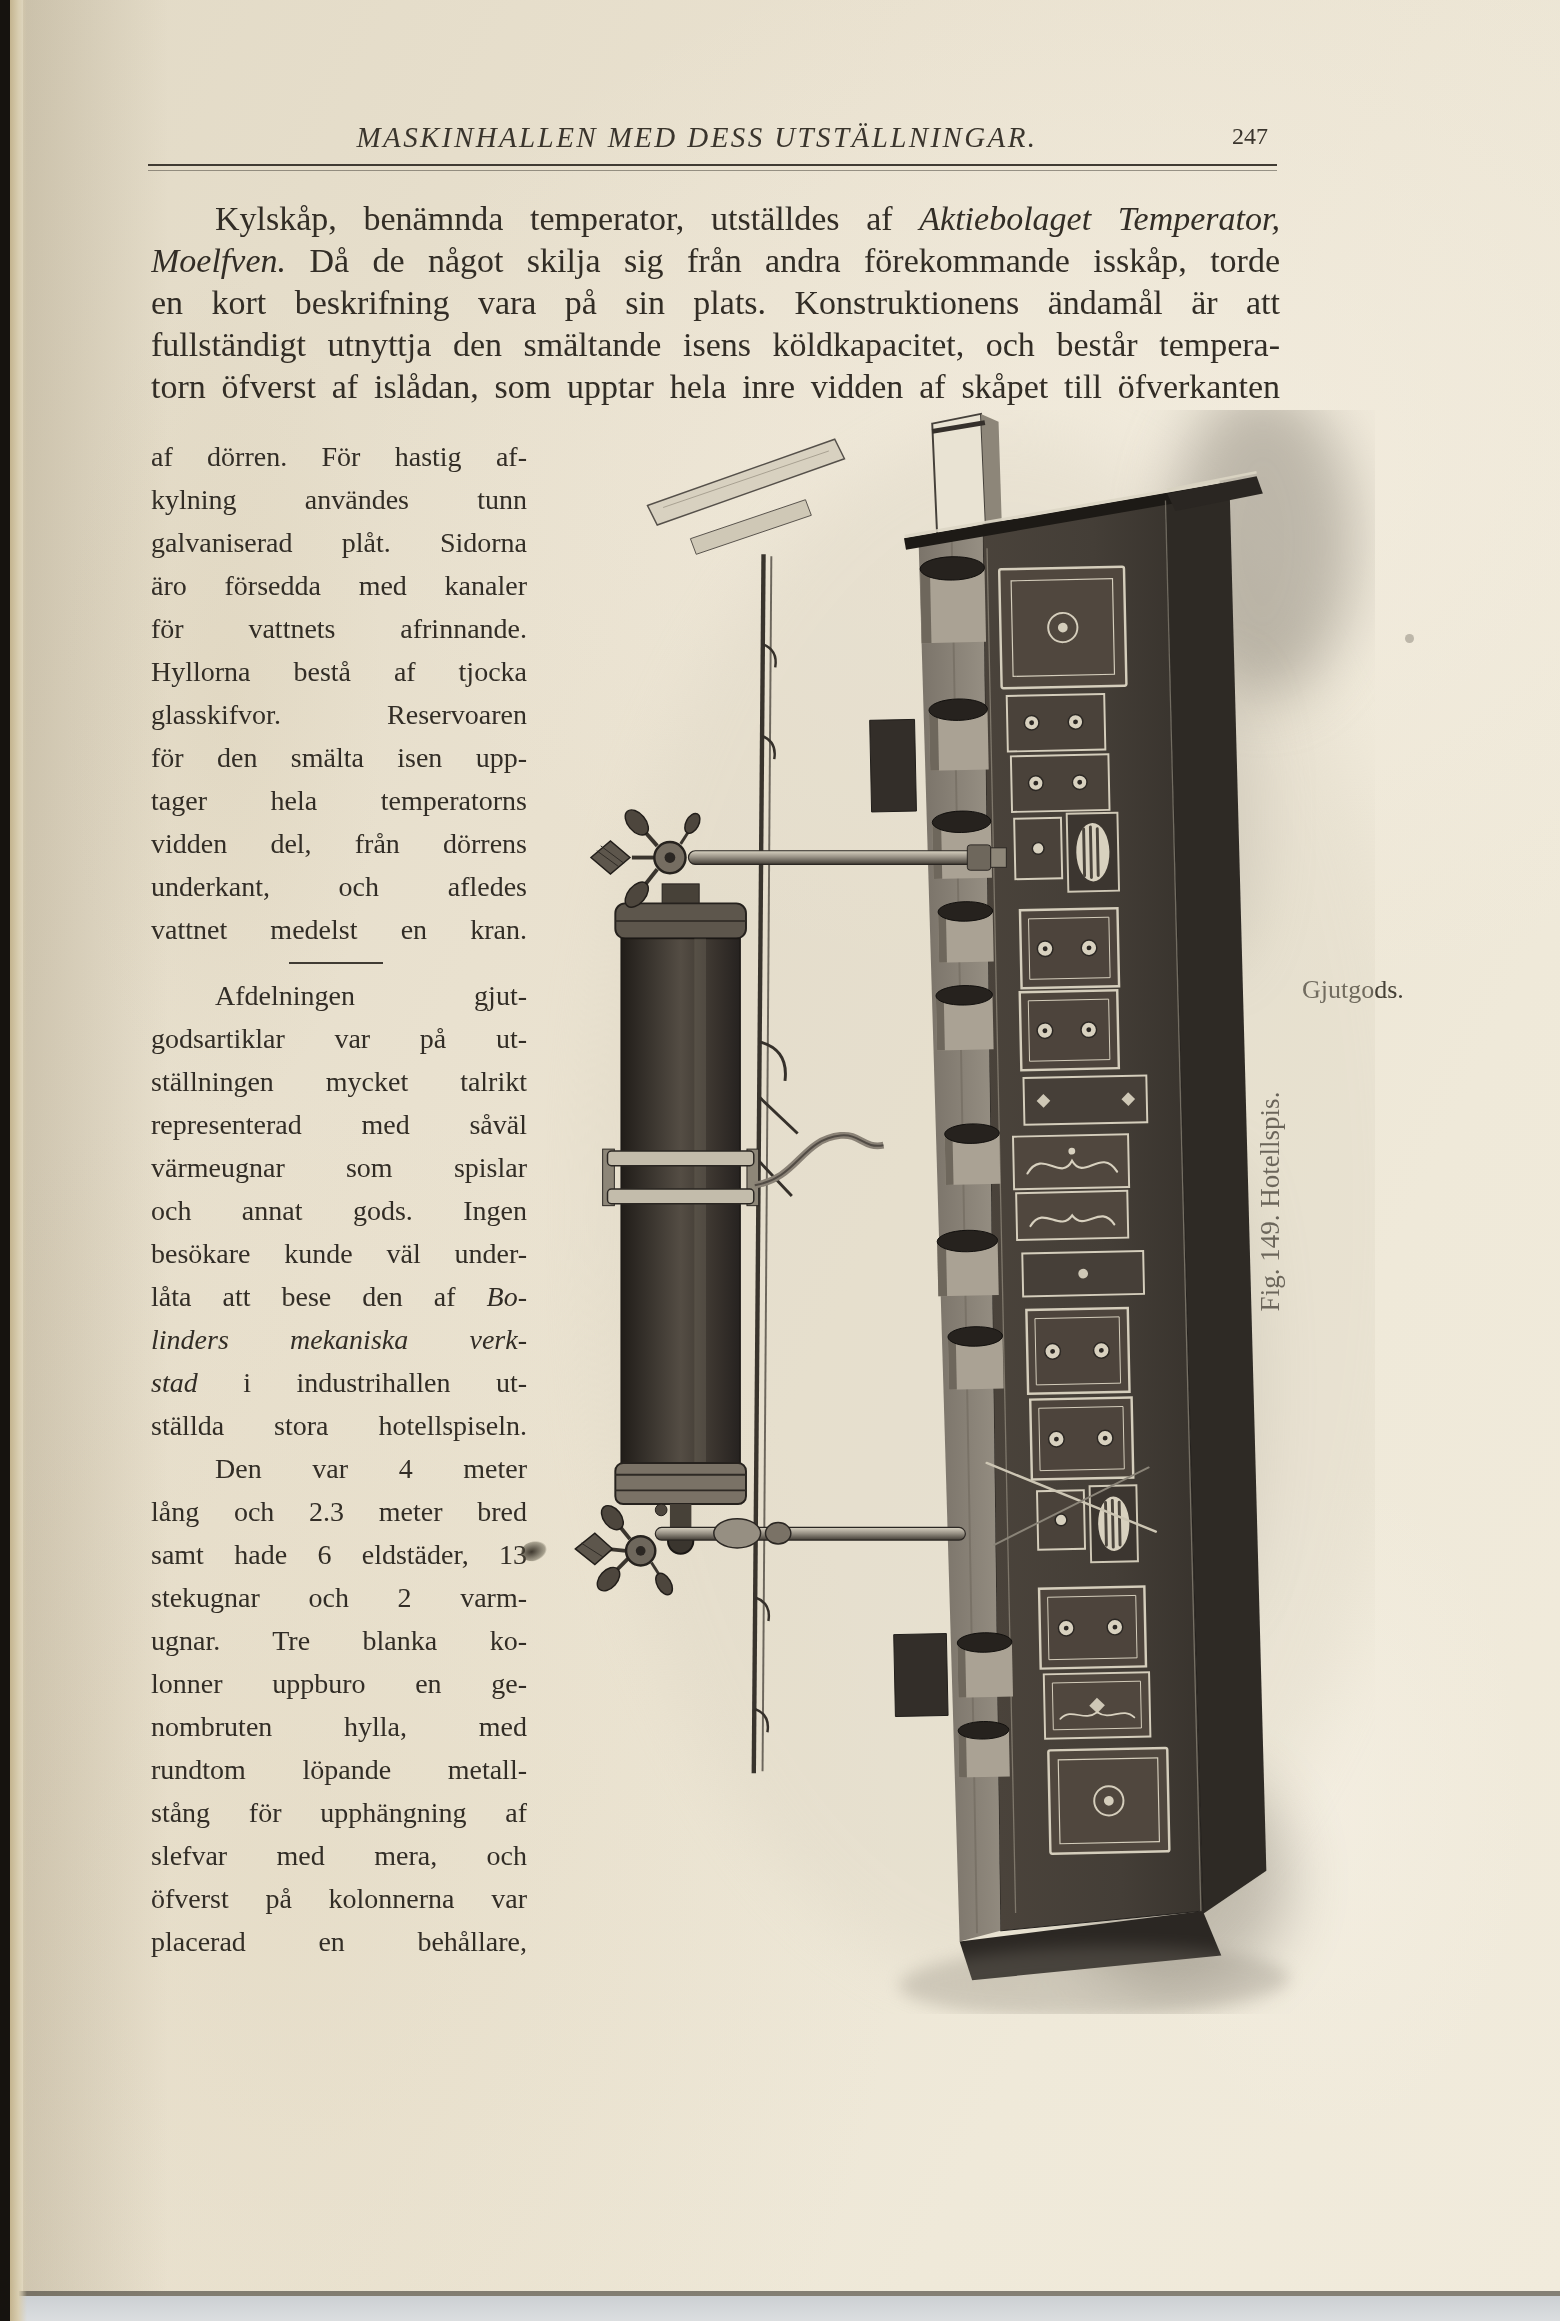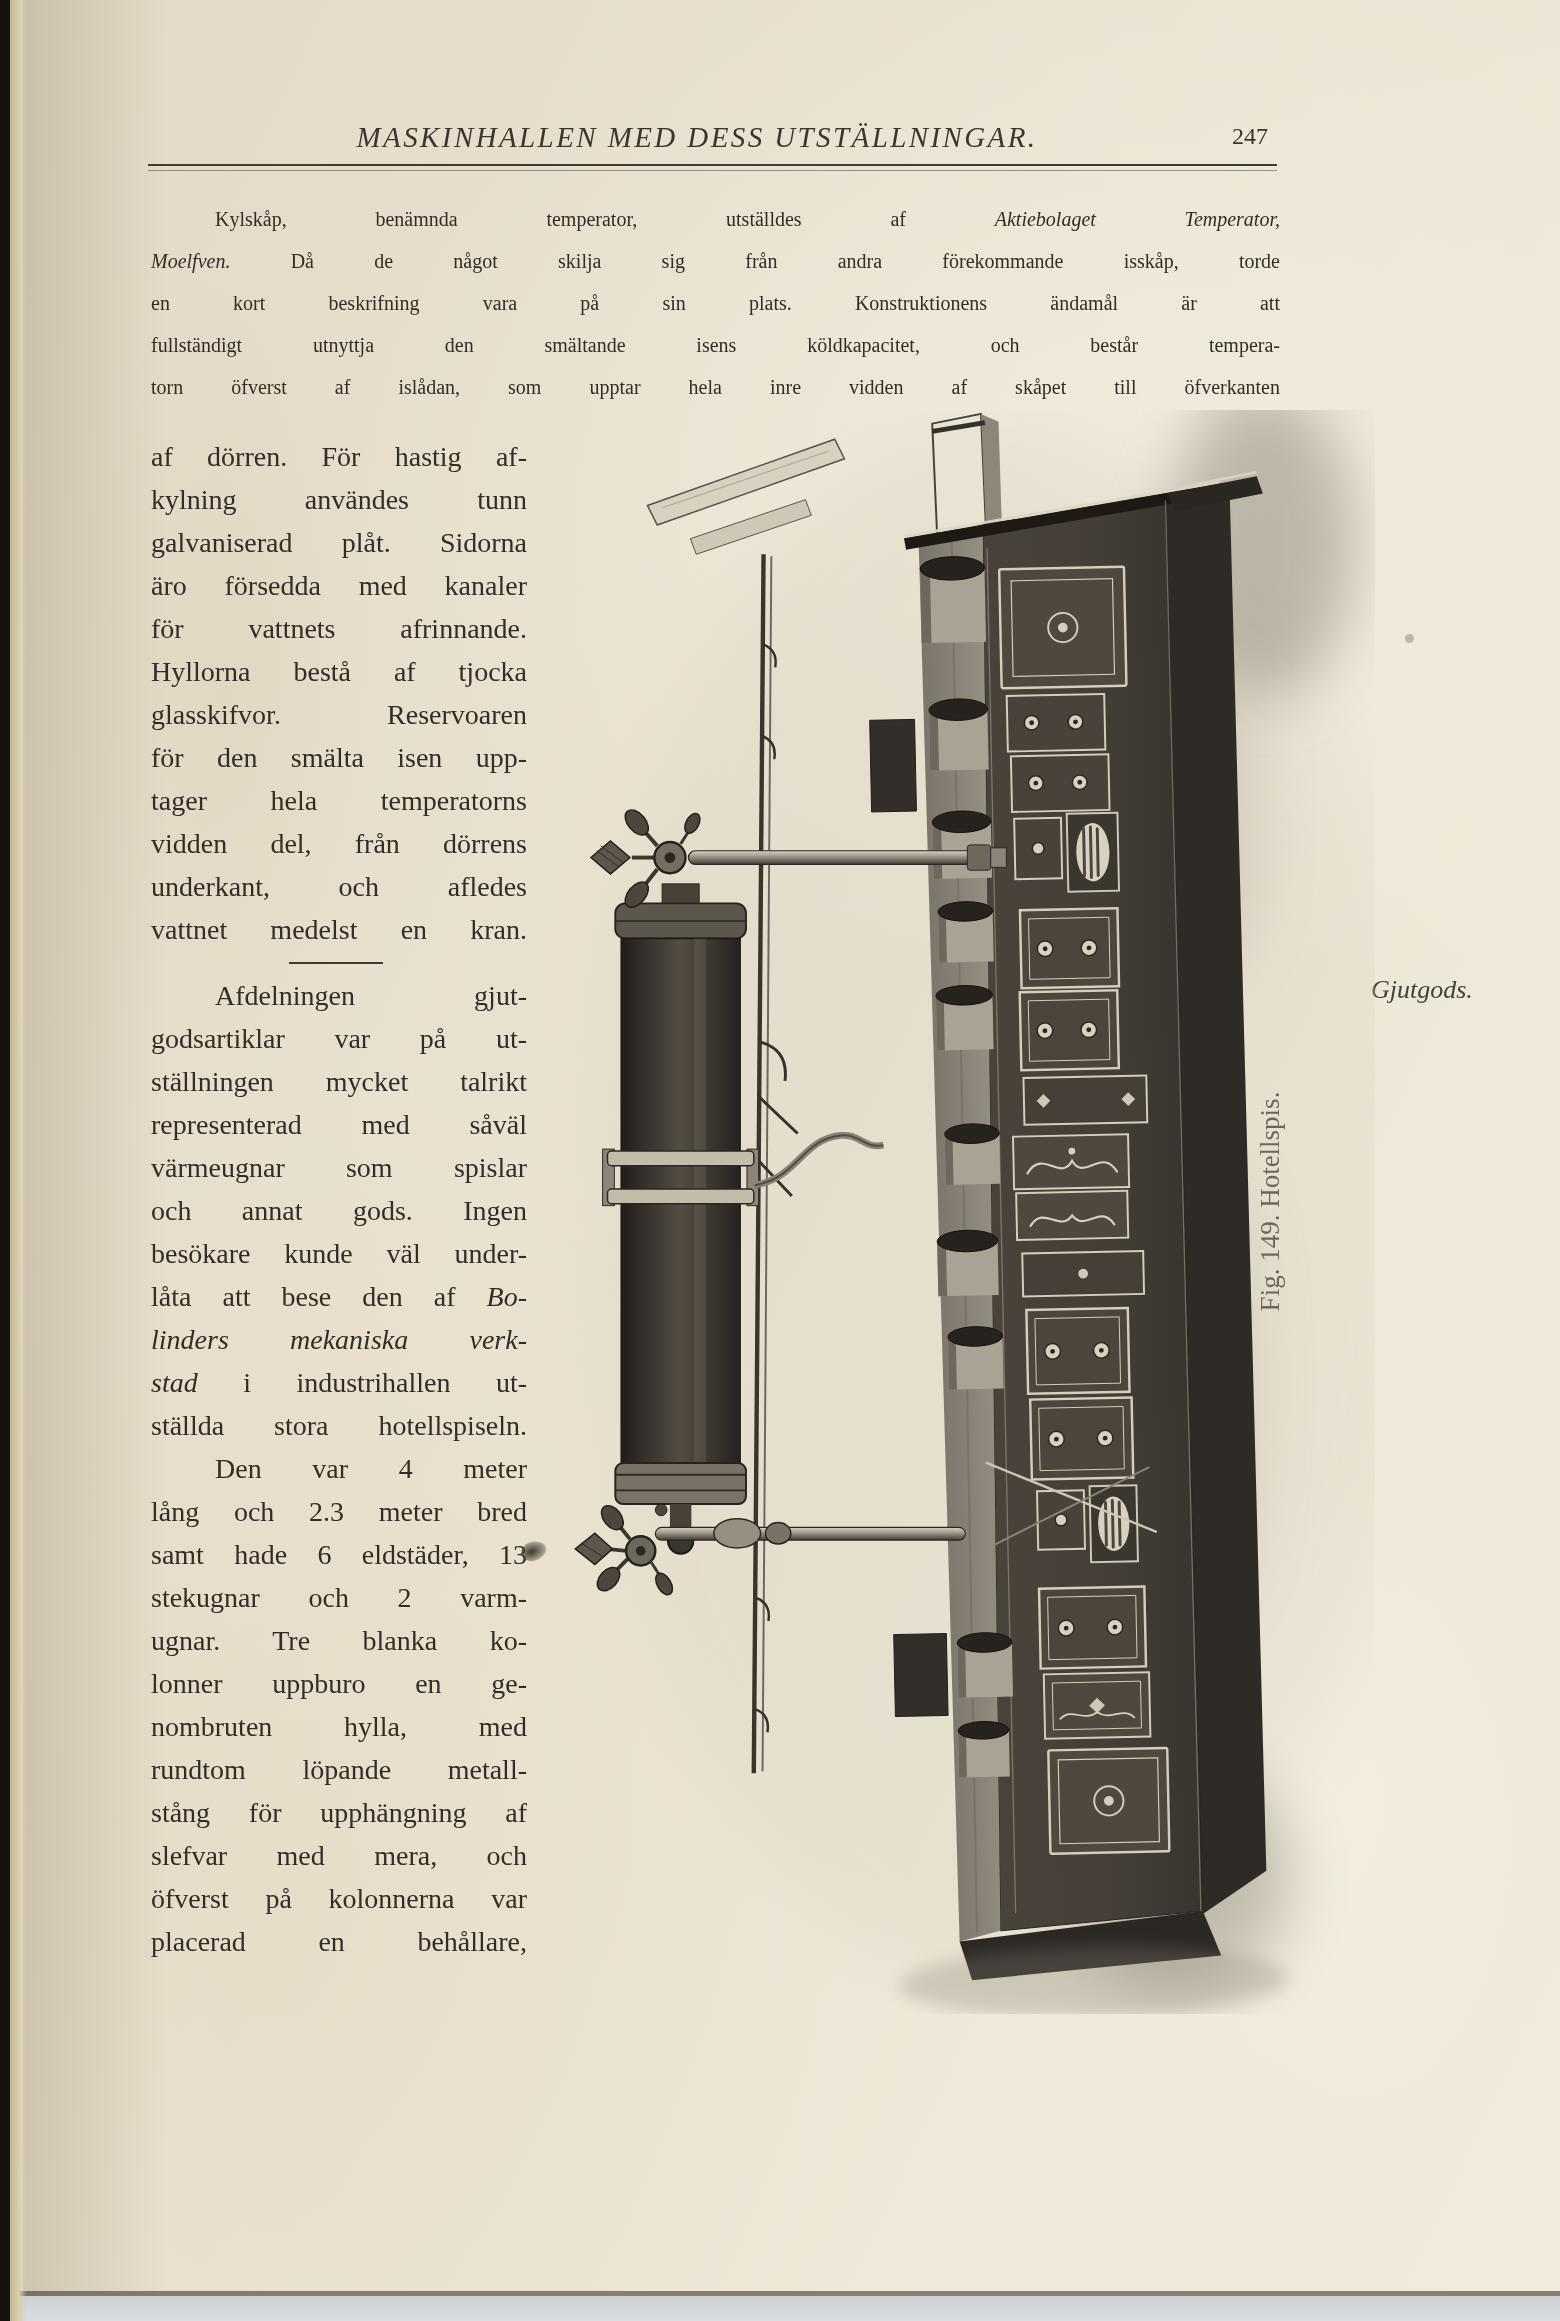--- a/index.html
+++ b/index.html
@@ -20,29 +20,29 @@
   .edge-left-paper{left:7.8px;top:0;width:19.5px;height:2321px;
     background:linear-gradient(90deg,#bfae87,#d8cdb0 55%,rgba(232,224,206,0));}
   .edge-left-black{left:0;top:0;width:9.8px;height:2321px;background:#16130f;}
 
   .running-head{left:151px;top:121px;width:1092px;text-align:center;
     font-style:italic;font-size:29px;letter-spacing:2.4px;color:#3a352d;white-space:nowrap;}
   .page-number{left:1112px;top:123px;width:156px;text-align:right;font-size:24px;color:#3a352d;}
   .head-rule{left:148px;top:164px;width:1129px;height:3.9px;
     border-top:2.9px solid #403b33;border-bottom:1px solid rgba(64,59,51,.5);}
 
-  .textblock{font-size:20px;line-height:42px;}
+  .textblock{font-size:34px;line-height:42px;}
   .intro{left:151px;top:198px;width:1129px;}
   .col{left:151px;top:435px;width:376px;font-size:28px;line-height:43px;}
   .line{text-align:justify;text-align-last:justify;overflow:hidden;white-space:nowrap;}
   .line i{font-style:italic;}
   .line.indent span:first-child{padding-left:64px;}
   .divider{width:94px;height:2px;background:#403b33;margin:10.7px 0 10.7px 138px;}
 
-  .margin-note{left:1371px;top:975px;font-style:italic;font-size:26px;color:#454036;}
+  .margin-note{left:1302px;top:975px;font-size:26px;color:#454036;}
   .fig-caption{left:1138px;top:1182px;width:273px;height:39px;transform:rotate(-90deg);
     text-align:center;font-size:27px;color:#3a352d;white-space:nowrap;}
 
   .blot{left:521px;top:1541px;width:26px;height:19.5px;border-radius:50%;
     background:radial-gradient(ellipse at 40% 50%, #3e382e 0%, rgba(85,80,63,.45) 62%, transparent 72%);
     transform:rotate(-18deg);}
   .speck{left:1405px;top:634px;width:8.8px;height:8.8px;border-radius:50%;background:#8a8478;opacity:.5;}
   .stain1{left:59px;top:254px;width:332px;height:878px;
     background:radial-gradient(ellipse,rgba(208,195,165,.22),transparent 68%);}
   .stain2{left:1122px;top:1463px;width:410px;height:683px;

